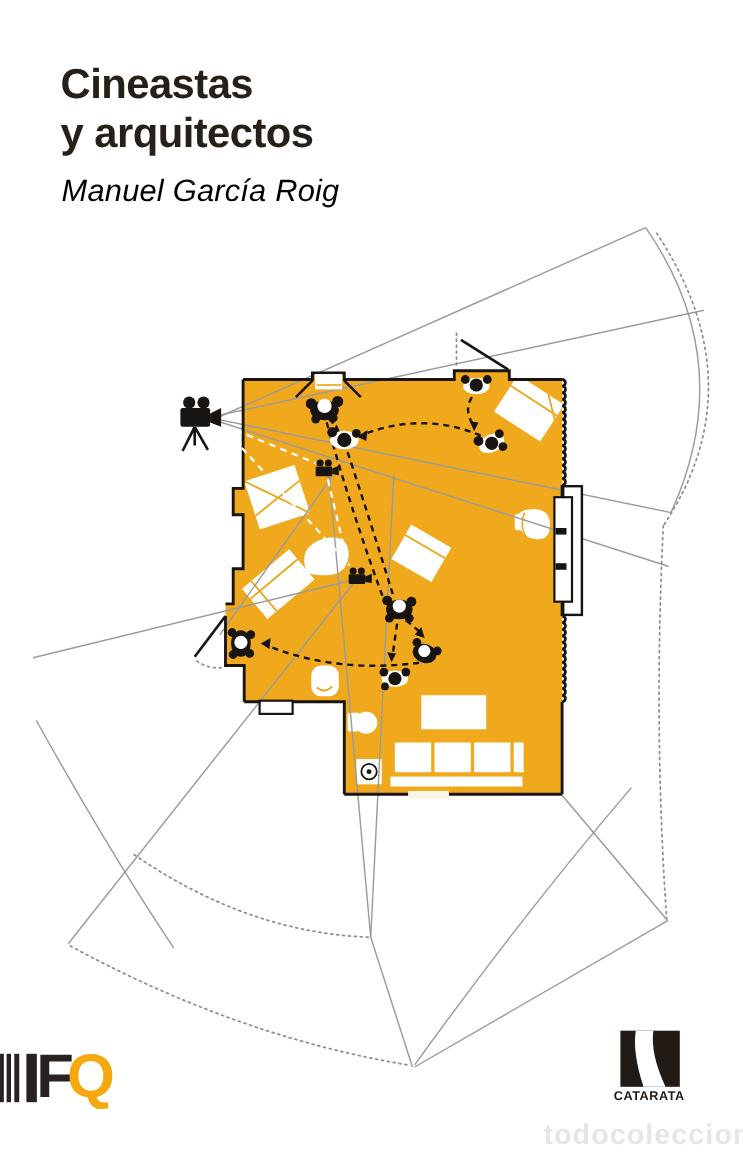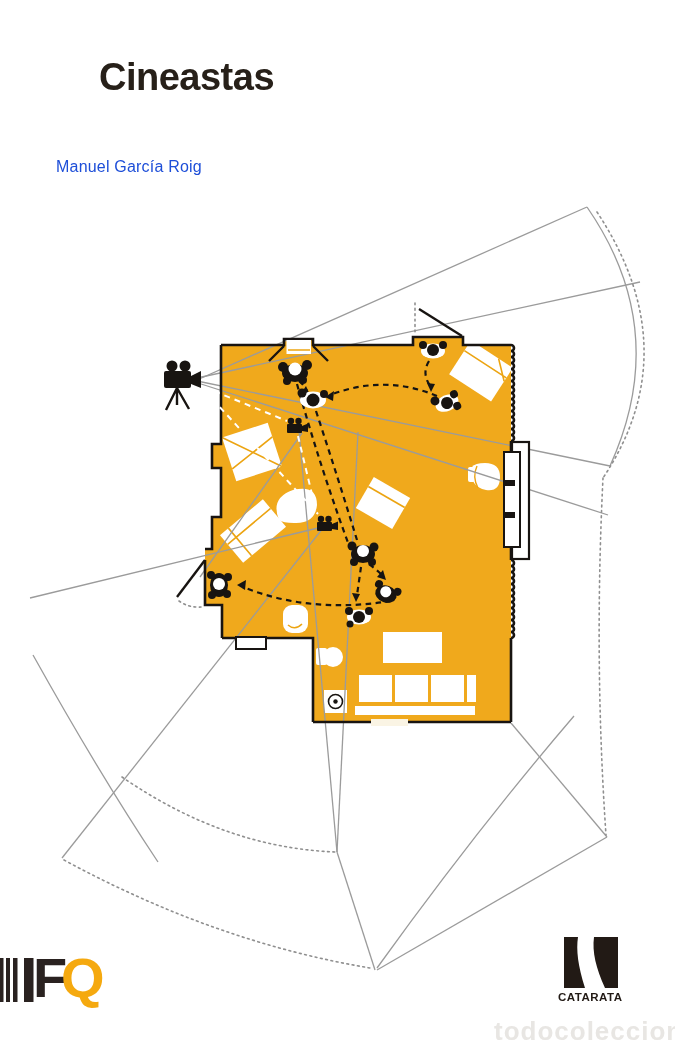--- a/index.html
+++ b/index.html
@@ -1,21 +1,21 @@
 <!DOCTYPE html>
 <html><head>
 <meta charset="utf-8">
 <style>
   html,body{margin:0;padding:0;}
   body{width:675px;height:1050px;position:relative;background:#ffffff;overflow:hidden;
        font-family:"Liberation Sans", sans-serif;}
   .abs{position:absolute;}
   #title{left:55px;top:55px;font-size:38px;font-weight:bold;line-height:45px;
-         color:#272019;letter-spacing:-0.5px;margin-left:44px;}
-  #author{left:56px;top:158px;font-size:16px;color:#1d4ed8;letter-spacing:0.2px;}
+         color:#272019;letter-spacing:-0.5px;}
+  #author{left:56px;top:158px;font-size:28px;color:#000000;letter-spacing:0.2px;font-style:italic;}
   #plan-svg{left:0;top:0;width:675px;height:1050px;}
   #fq-f{left:33px;top:950px;font-size:56px;line-height:56px;font-weight:bold;color:#2a2220;}
   #fq-q{left:61px;top:950px;font-size:56px;line-height:56px;font-weight:bold;color:#F5A90F;}
   #catarata-label{left:558px;top:991px;width:66px;text-align:left;font-size:11.5px;
          font-weight:bold;letter-spacing:0.5px;color:#221a15;}
   #watermark{left:494px;top:1016px;font-size:26px;font-weight:bold;color:#e8e6e3;
          letter-spacing:1px;}
 </style>
 </head>
 <body>
@@ -240,20 +240,21 @@
   </g>
 
   <g>
     <rect x="564" y="937" width="54" height="51" fill="#221a15"></rect>
     <path d="M578,937 L594,937 C592,952 596,968 605,988 L585,988 C578,966 576,950 578,937 Z" fill="#ffffff"></path>
   </g>
 </svg>
 
 <div id="title" class="abs">
   <div>Cineastas</div>
+  <div>y arquitectos</div>
 </div>
 <div id="author" class="abs">Manuel García Roig</div>
 
 <span id="fq-f" class="abs">F</span>
 <span id="fq-q" class="abs">Q</span>
 
 <div id="catarata-label" class="abs">CATARATA</div>
 
 <div id="watermark" class="abs">todocoleccion</div>
 

